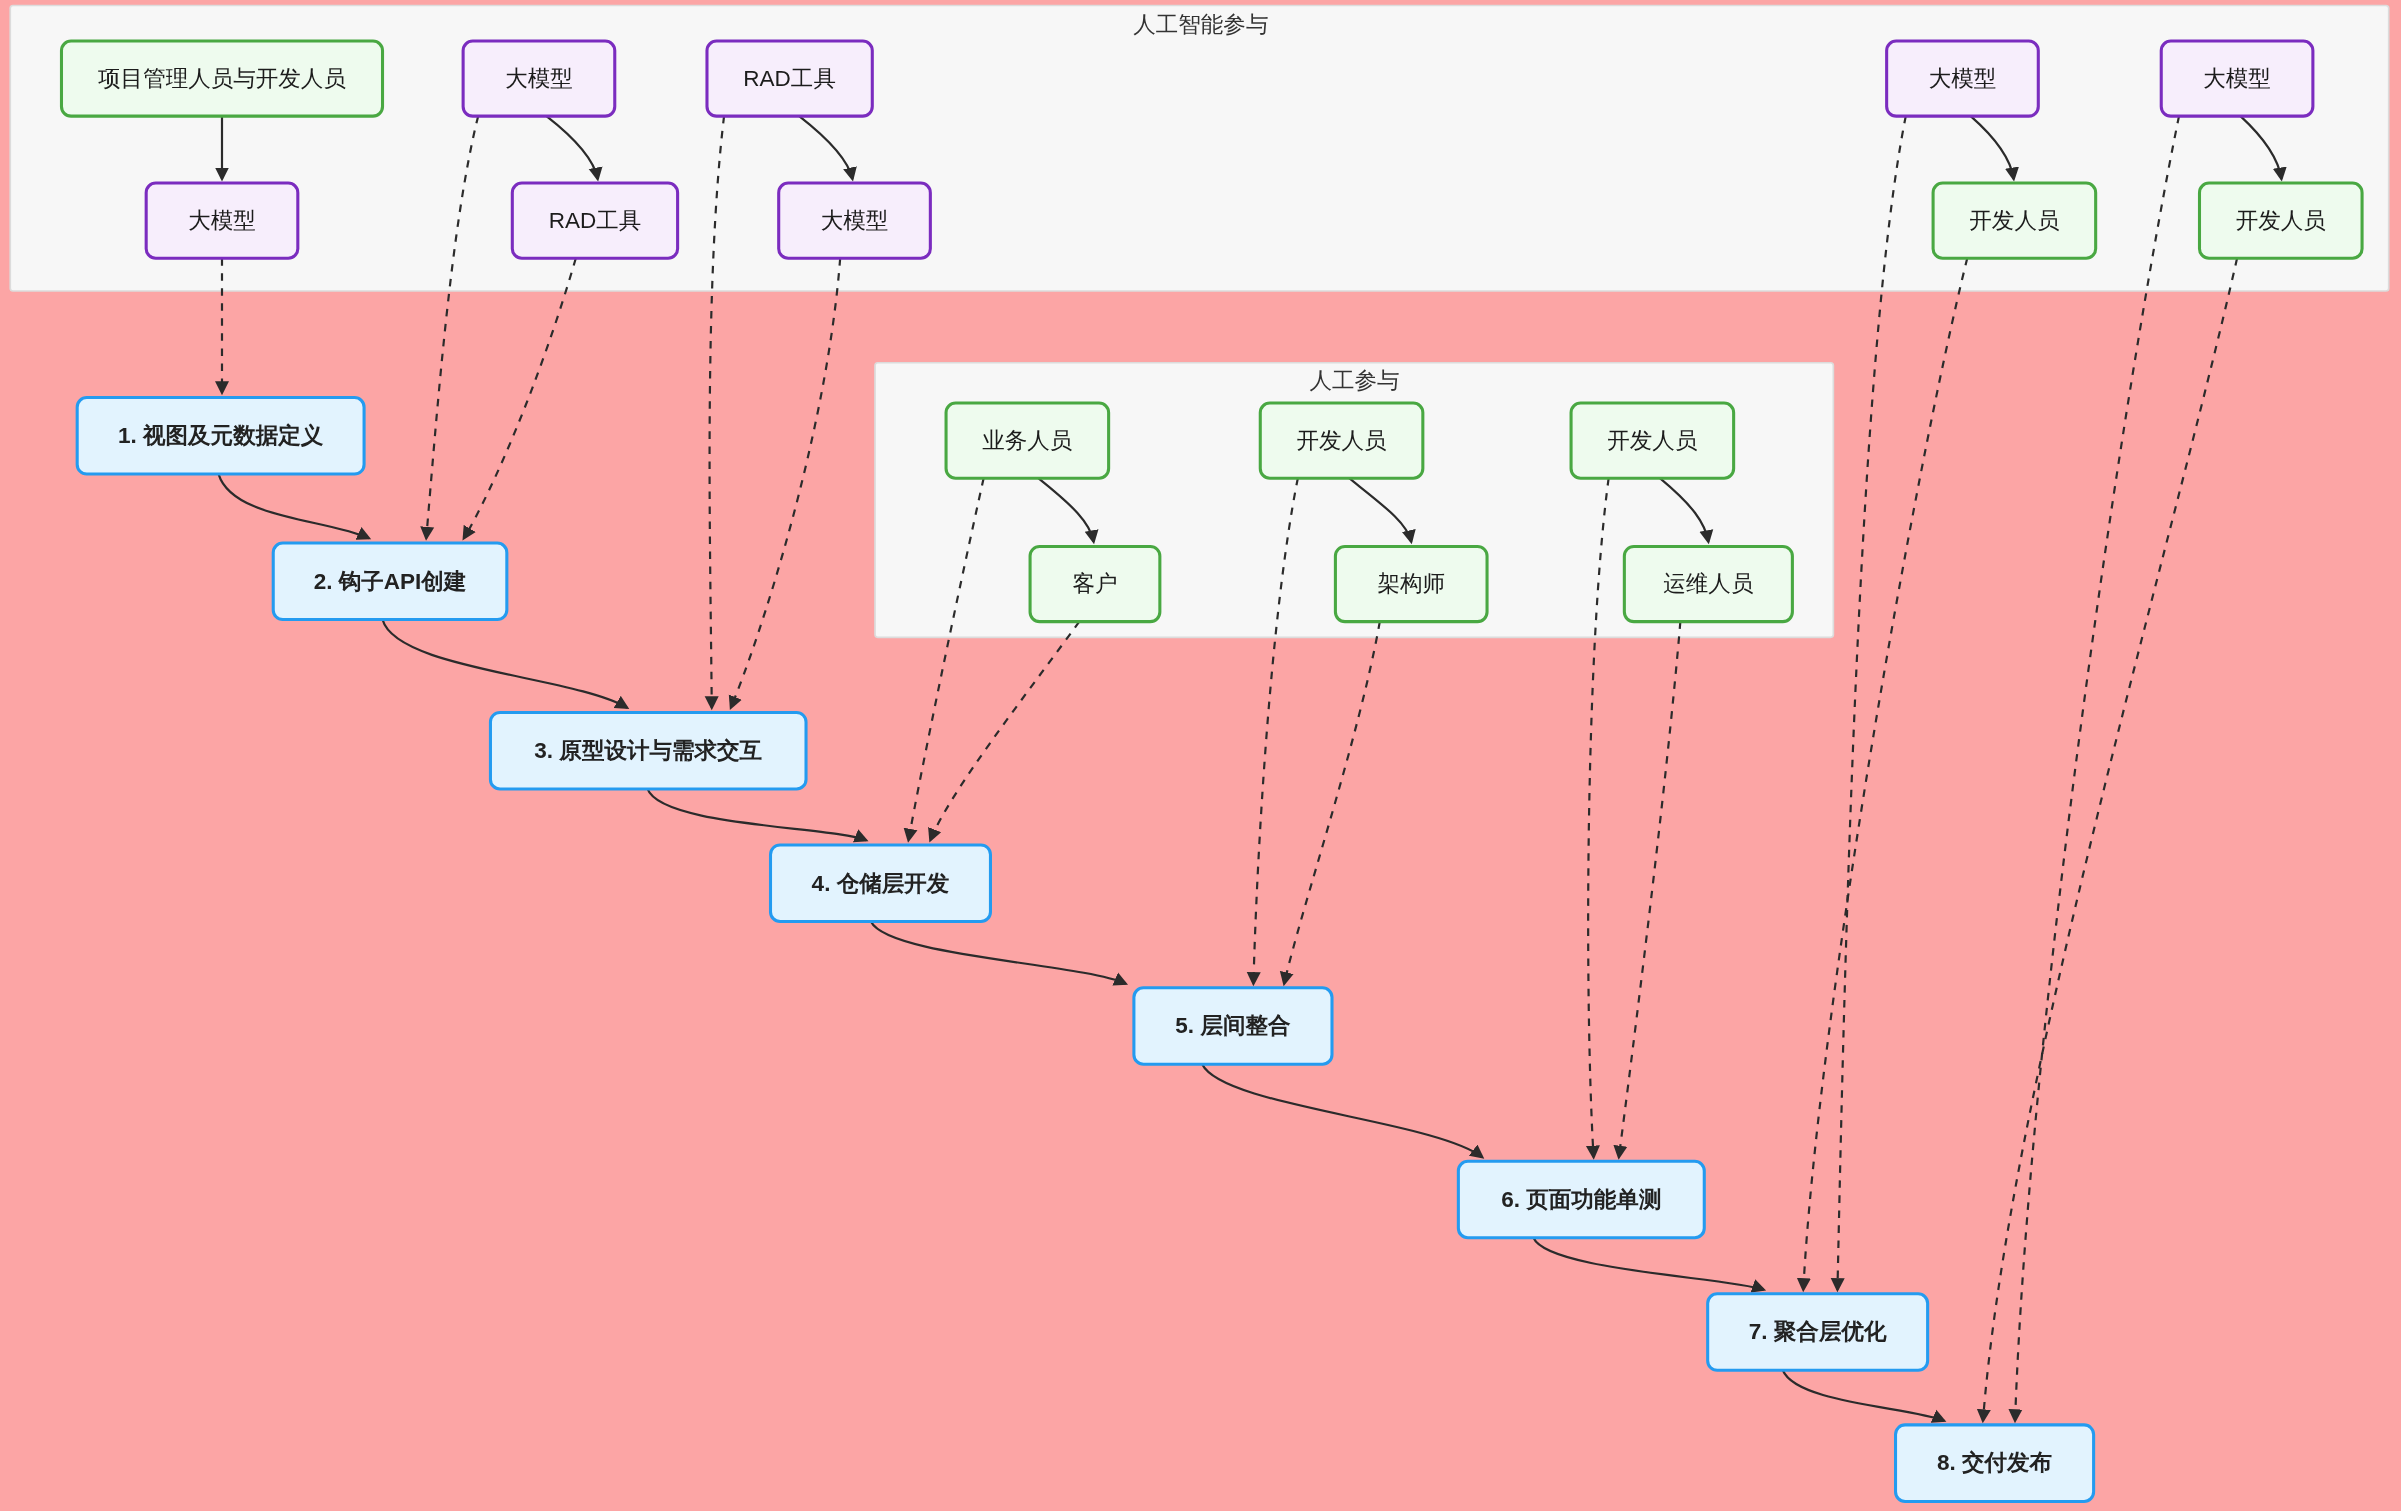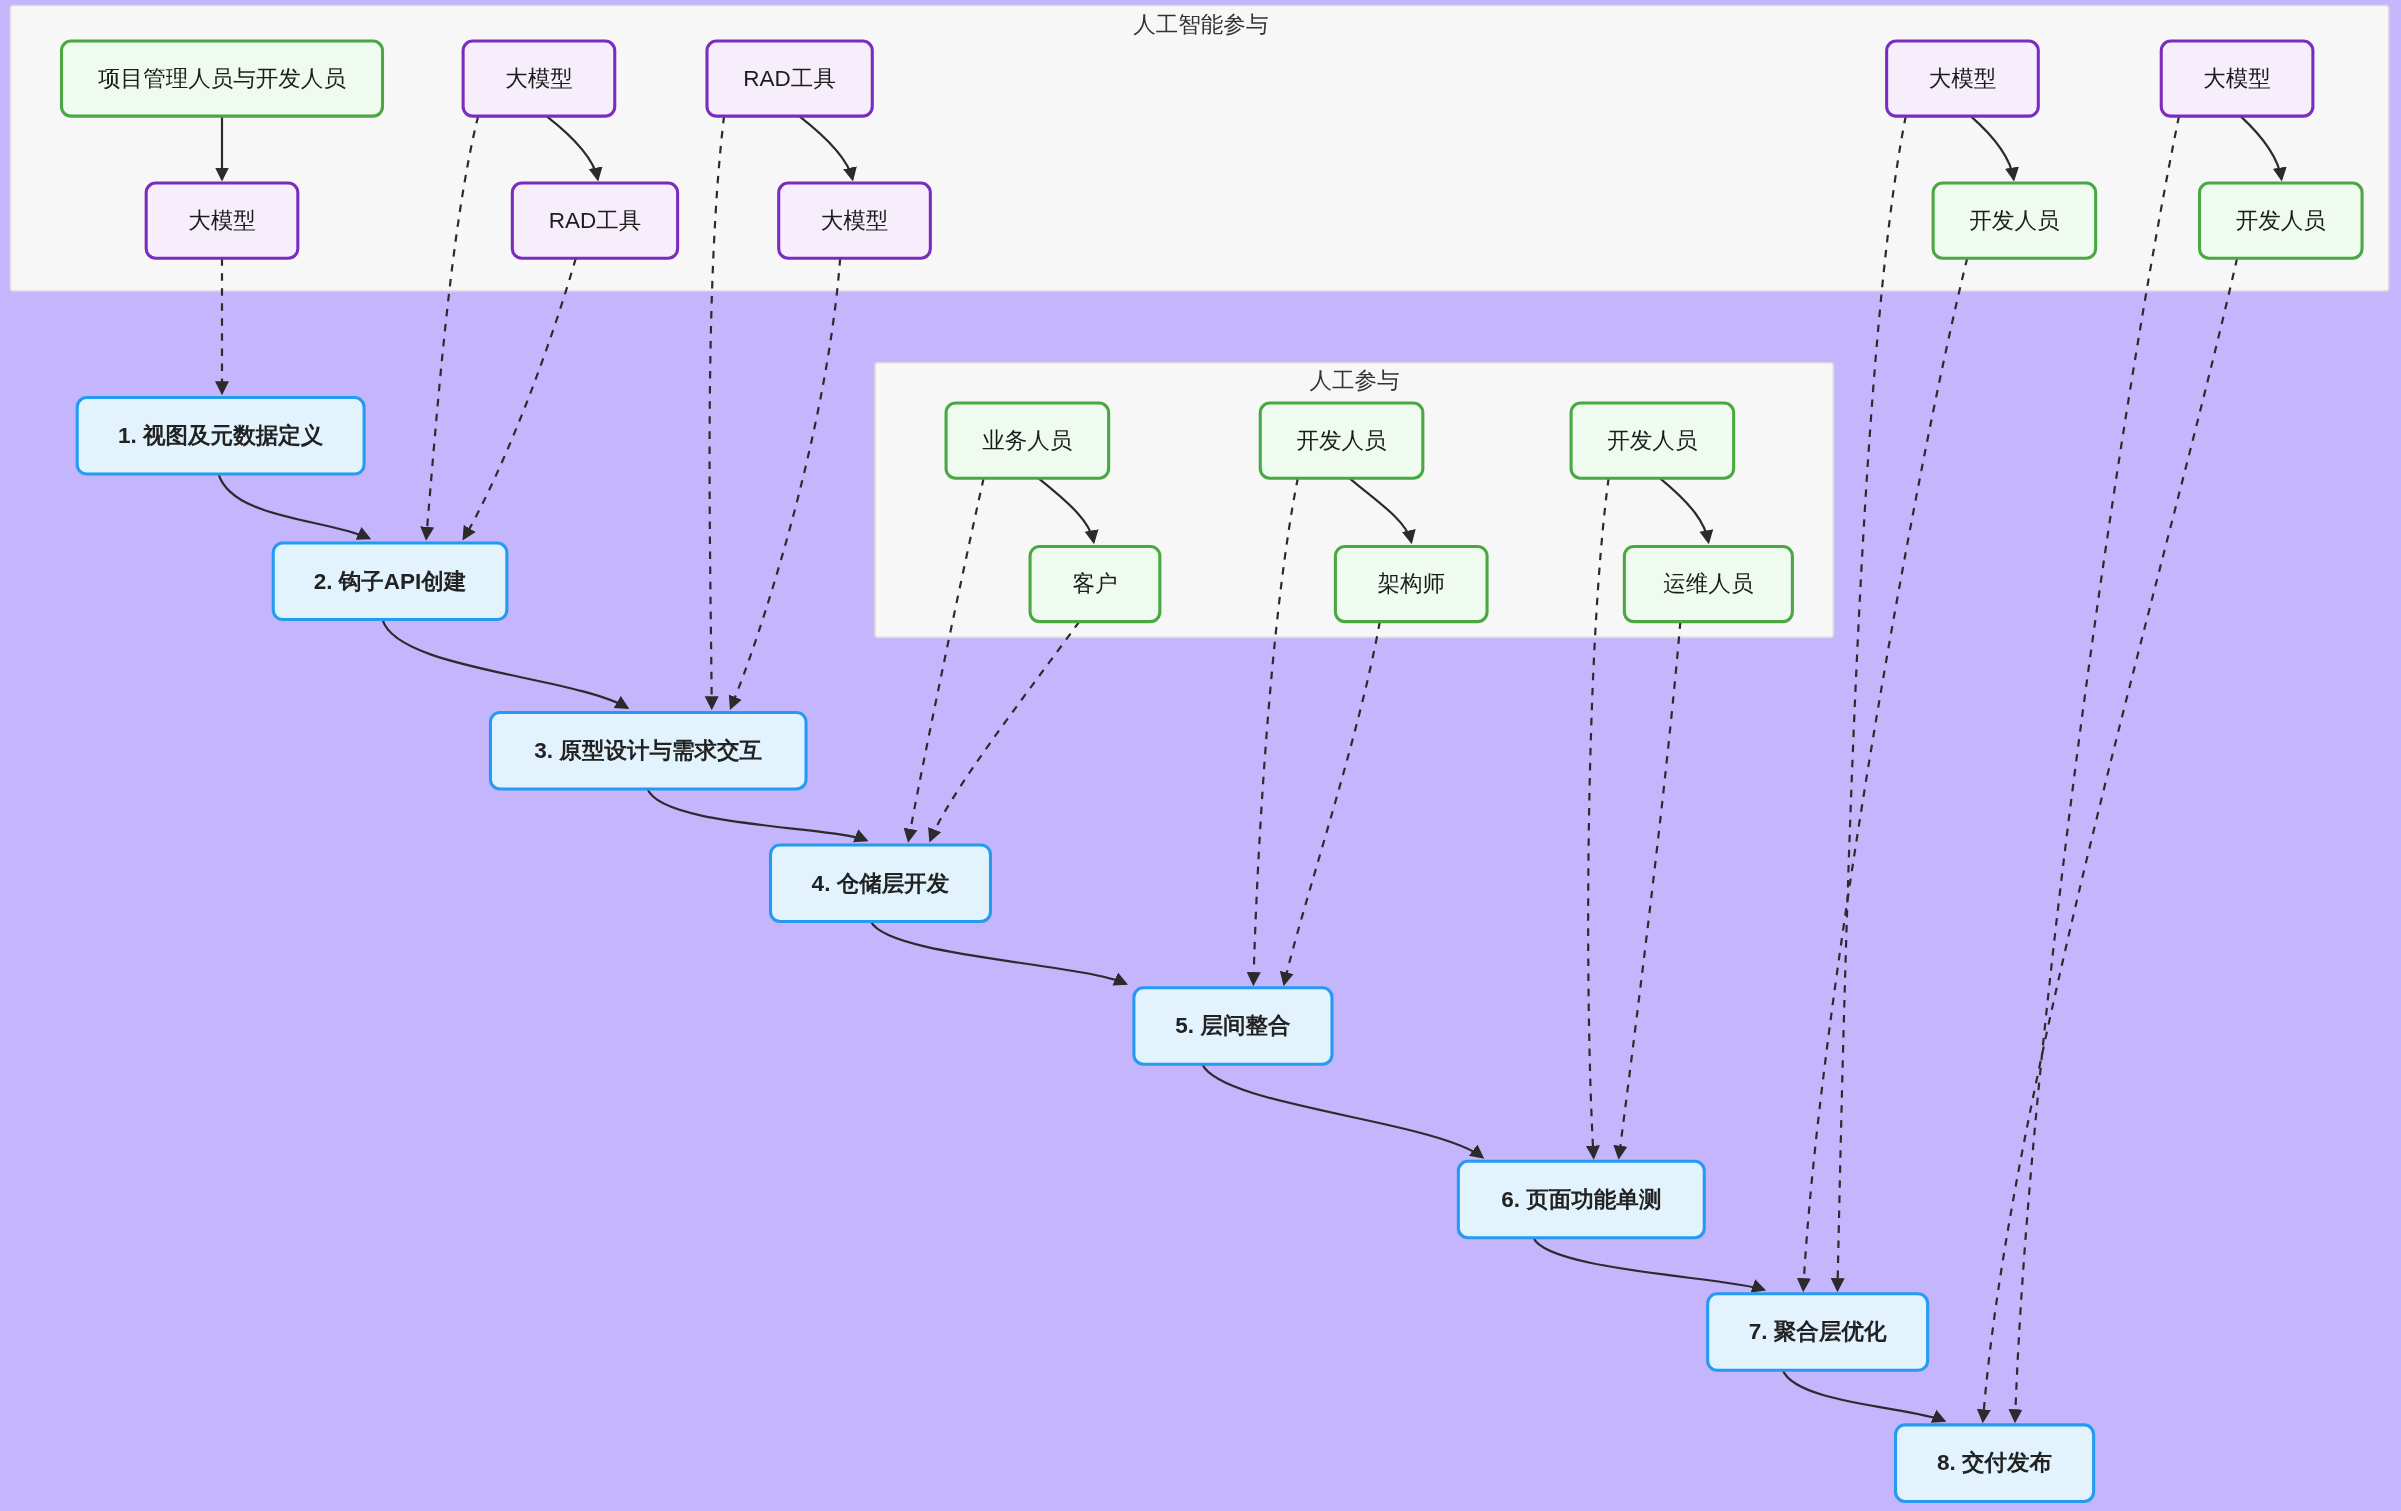--- a/index.html
+++ b/index.html
@@ -1,16 +1,16 @@
 <!DOCTYPE html>
 <html style="font-size:11px"><head>
 <meta charset="utf-8">
 <style>
   html,body{margin:0;padding:0;background:#ffffff;}
-  #stage{position:relative;width:2401px;height:1511px;background:#c4b5fd;
+  #stage{position:relative;width:2401px;height:1511px;background:#fca5a5;
          font-family:"Liberation Sans","DejaVu Sans",sans-serif;overflow:hidden;}
   svg{position:absolute;top:0;left:0;width:2401px;height:1511px;}
   .cluster-rect{fill:#f7f7f7;stroke:#dcdcdc;stroke-width:2.5;}
   .cluster-label{font-size:33px;fill:#333333;text-anchor:middle;dominant-baseline:middle;}
   .node-rect{stroke-width:4.5;rx:14;ry:14;}
   .n-green{fill:#eefbee;stroke:#49a842;}
   .n-purple{fill:#f7eefc;stroke:#7b2cbf;}
   .n-blue{fill:#e2f3fe;stroke:#249bf0;}
   .node-label{font-size:33px;fill:#1c1c1c;text-anchor:middle;dominant-baseline:middle;}
   .node-label.bold{font-weight:bold;fill:#222222;}

